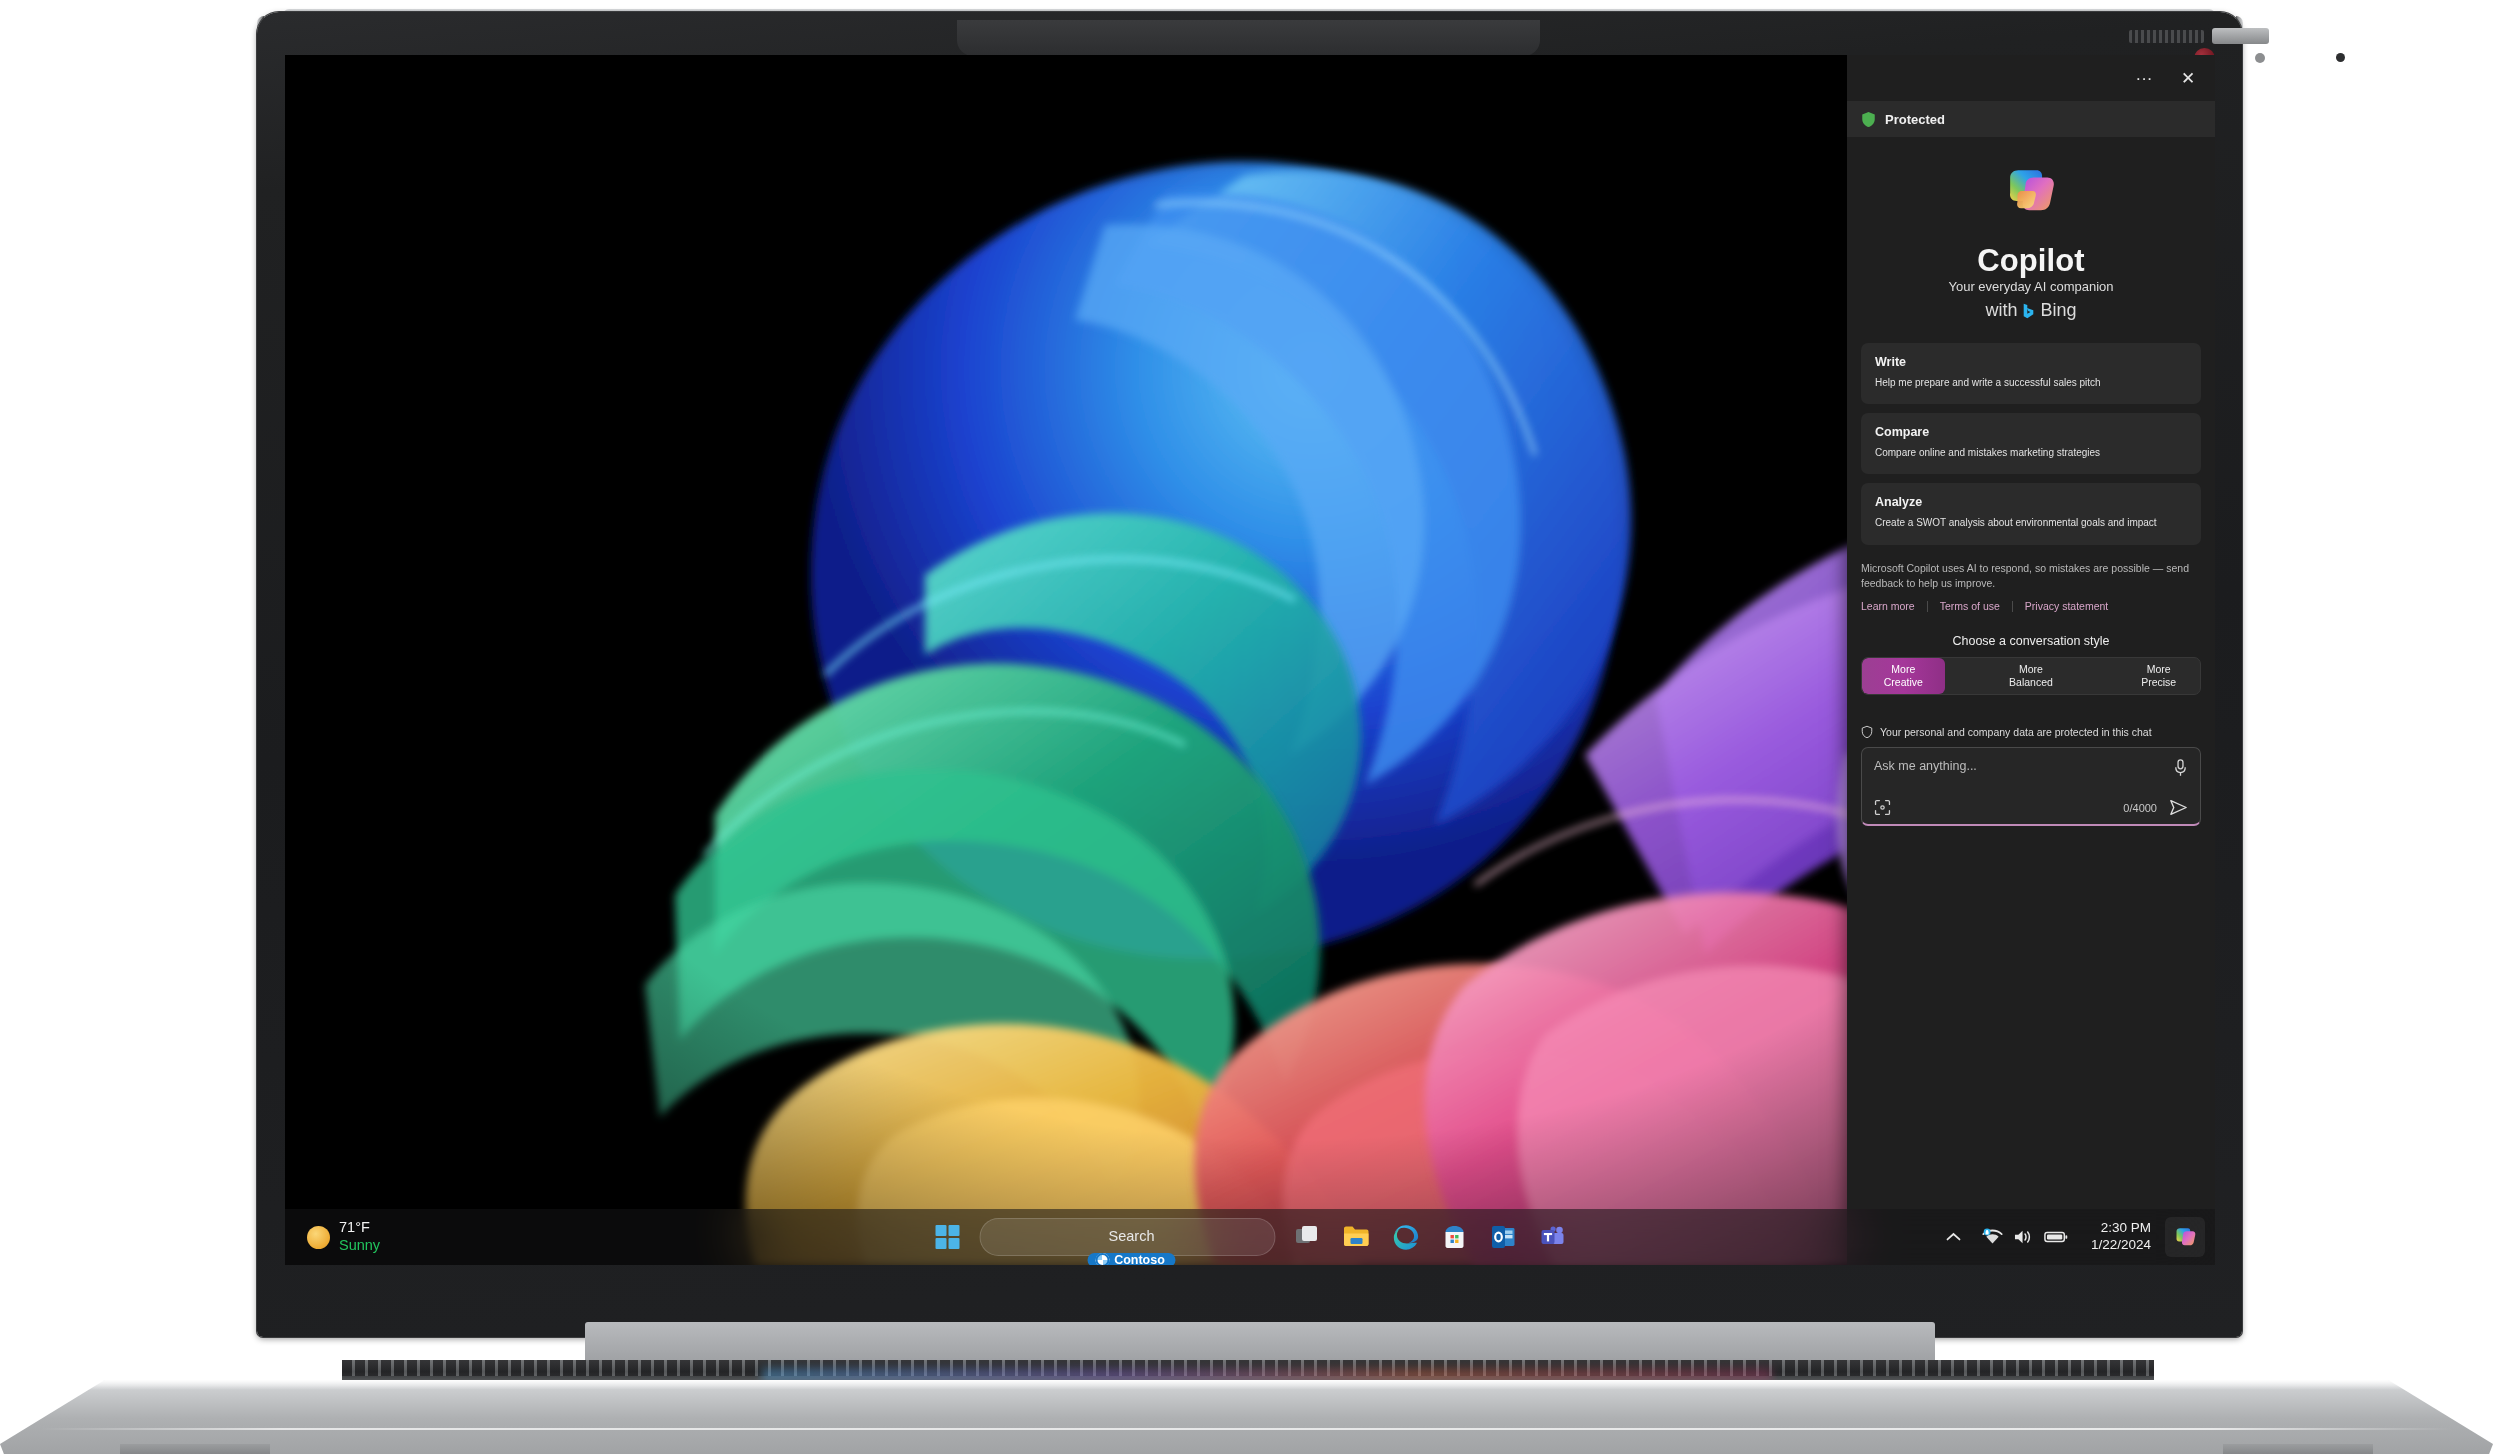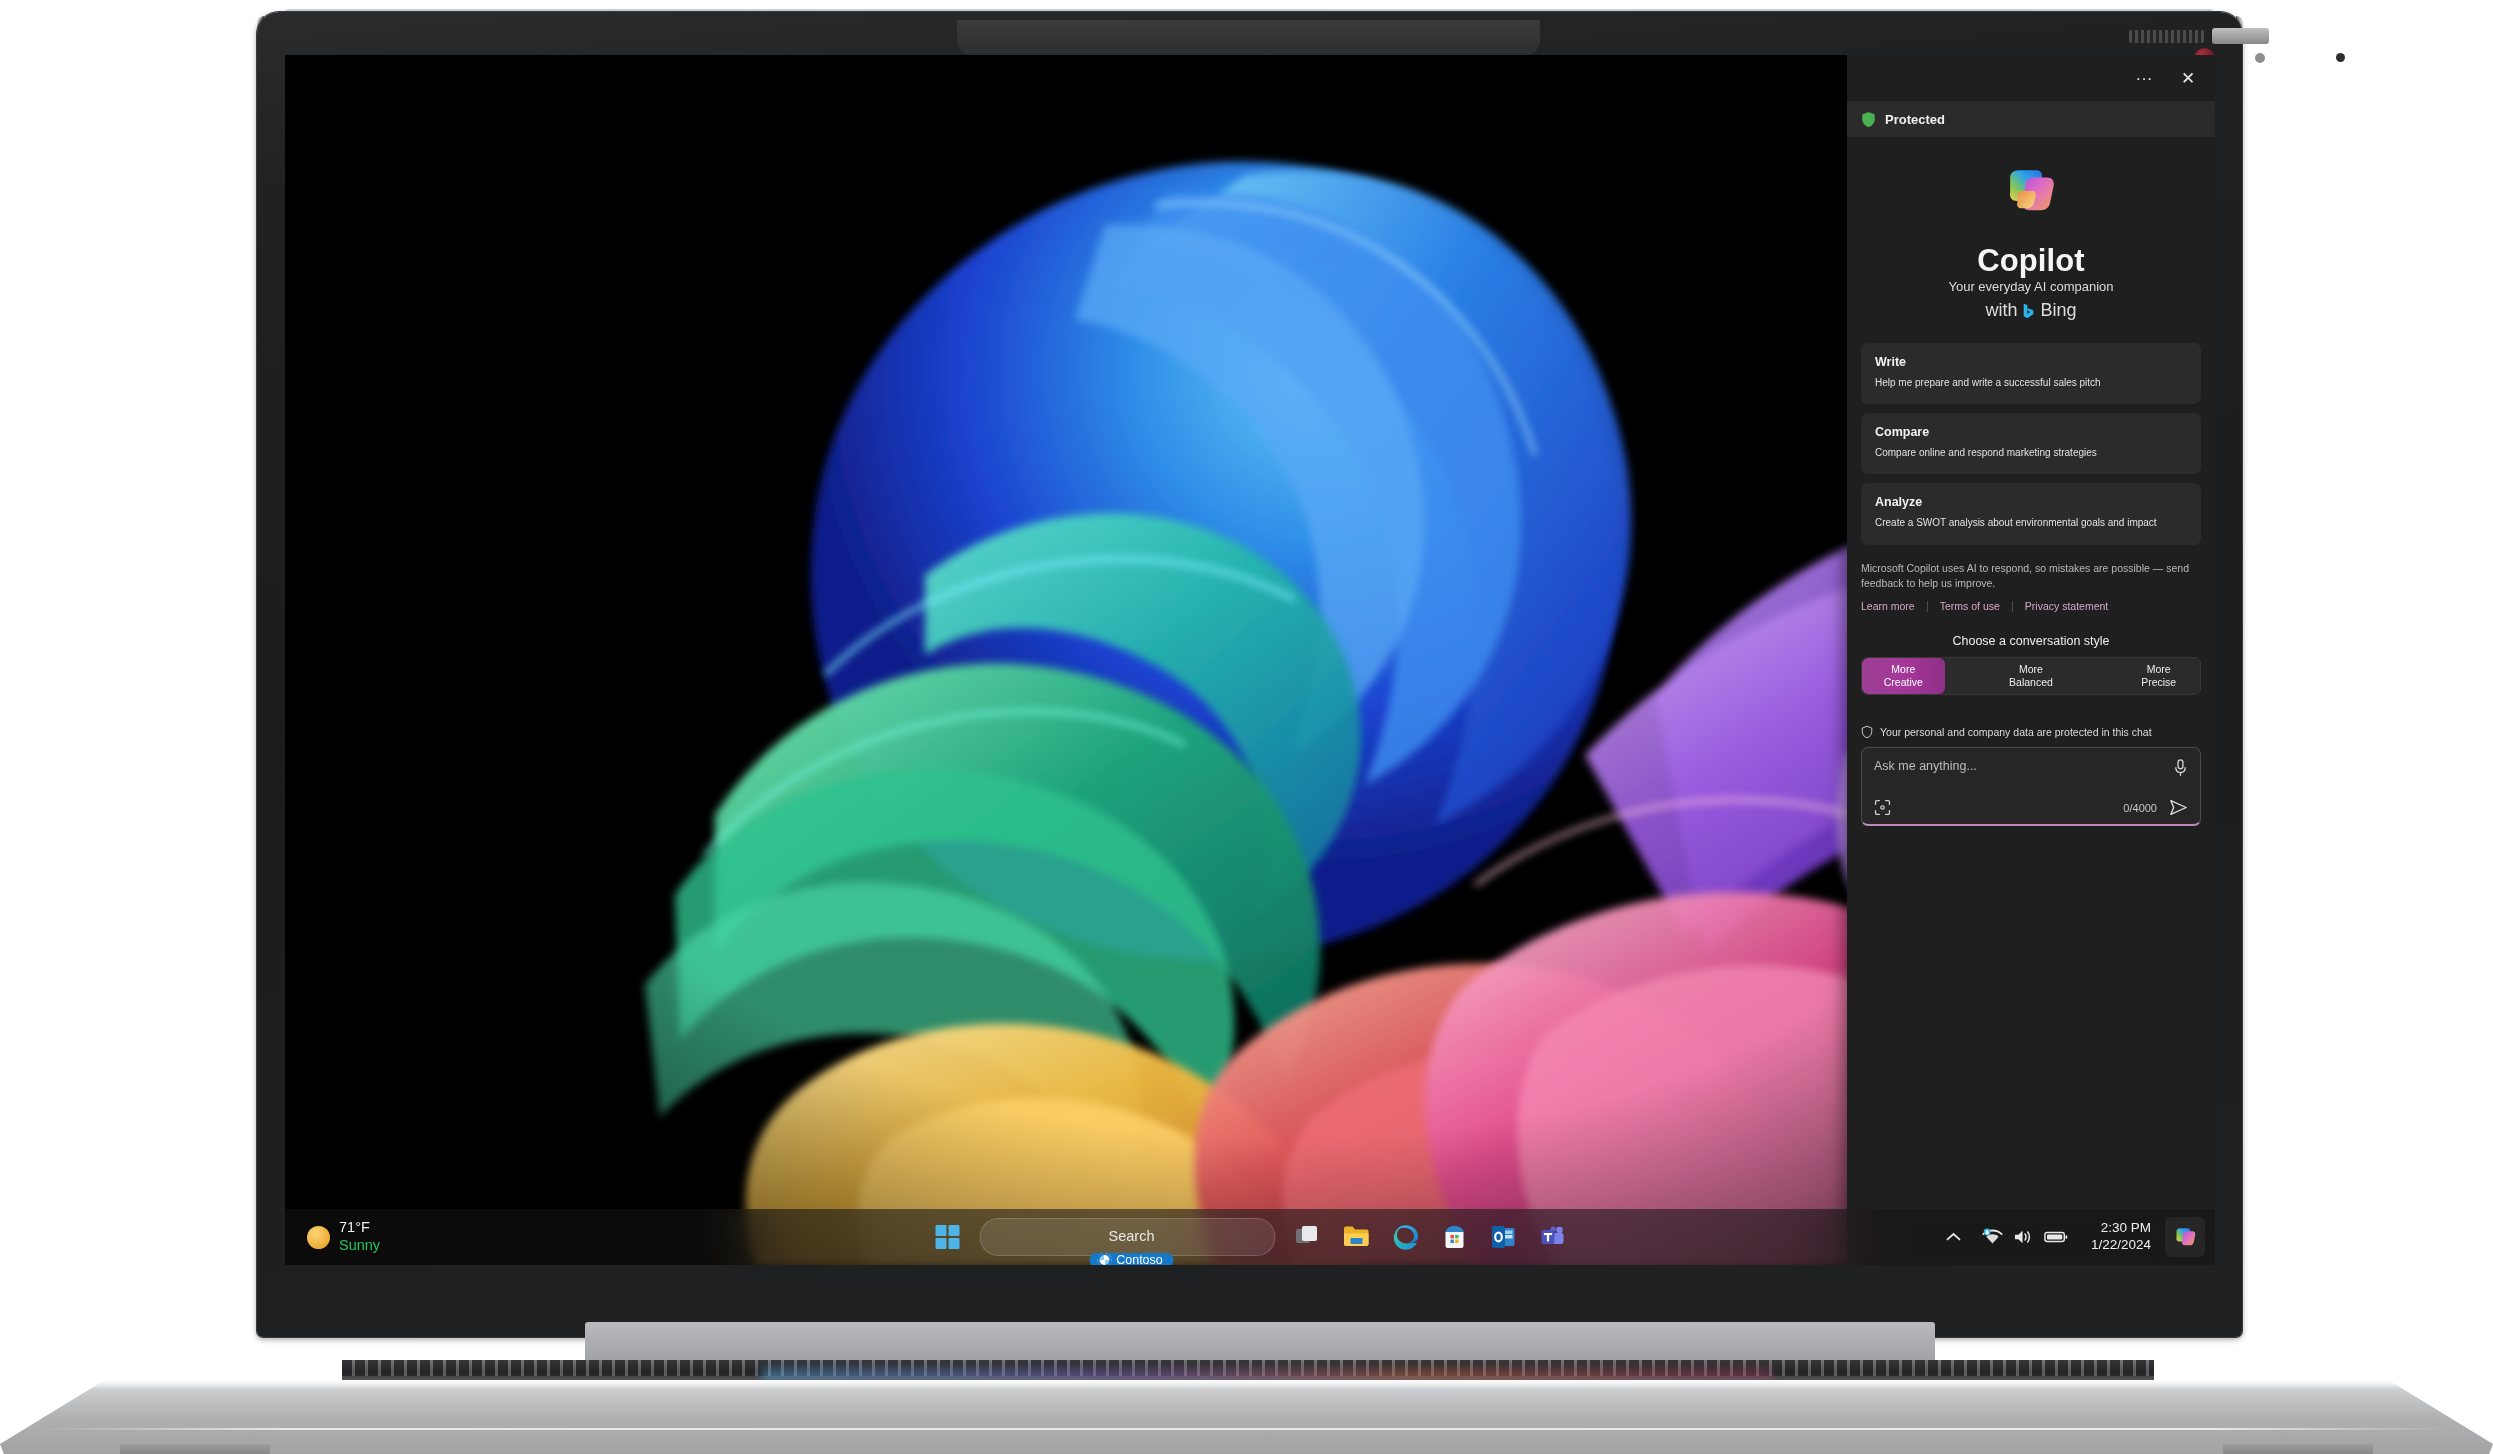--- a/index.html
+++ b/index.html
@@ -102,21 +102,21 @@
   .win-logo i{ background:#4cb4e7; display:block; border-radius:1px; }
 
   .searchbox{
     height:38px; min-width:296px; border-radius:19px;
     background:rgba(255,255,255,.10); border:1px solid rgba(255,255,255,.16);
     display:flex; align-items:center; padding:0 6px 0 14px; gap:9px; margin:13px 6px; cursor:text;flex-direction:column;
   }
   .search-label{ font-size:14.5px; color:#e8e8e8; flex:1; }
   .contoso-pill{
     height:26px; border-radius:12px; background:#1678c8; color:#fff;
-    display:flex; align-items:center; gap:5px; padding:0 11px 0 8px; font-size:12.5px; font-weight:400;
+    display:flex; align-items:center; gap:5px; padding:0 11px 0 8px; font-size:12.5px; font-weight:700;
   }
   .contoso-mark{
     width:14px; height:14px; border-radius:50%;
     background:conic-gradient(#fff 0 25%, #8ecbf5 25% 50%, #fff 50% 75%, #8ecbf5 75% 100%);
     box-shadow:inset 0 0 0 2px #1678c8;
   }
 
   .tb-right{
     position:absolute; right:10px; top:0; height:56px; display:flex; align-items:center; gap:4px;
   }
@@ -444,21 +444,21 @@
           </div>
         </div>
 
         <div class="cards">
           <div class="card">
             <div class="card-title">Write</div>
             <div class="card-text">Help me prepare and write a successful sales pitch</div>
           </div>
           <div class="card">
             <div class="card-title">Compare</div>
-            <div class="card-text">Compare online and respond marketing strategies</div>
+            <div class="card-text">Compare online and mistakes marketing strategies</div>
           </div>
           <div class="card">
             <div class="card-title">Analyze</div>
             <div class="card-text">Create a SWOT analysis about environmental goals and impact</div>
           </div>
         </div>
 
         <div class="disclaimer">Microsoft Copilot uses AI to respond, so mistakes are possible — send feedback to help us improve.</div>
 
         <div class="legal-links">

